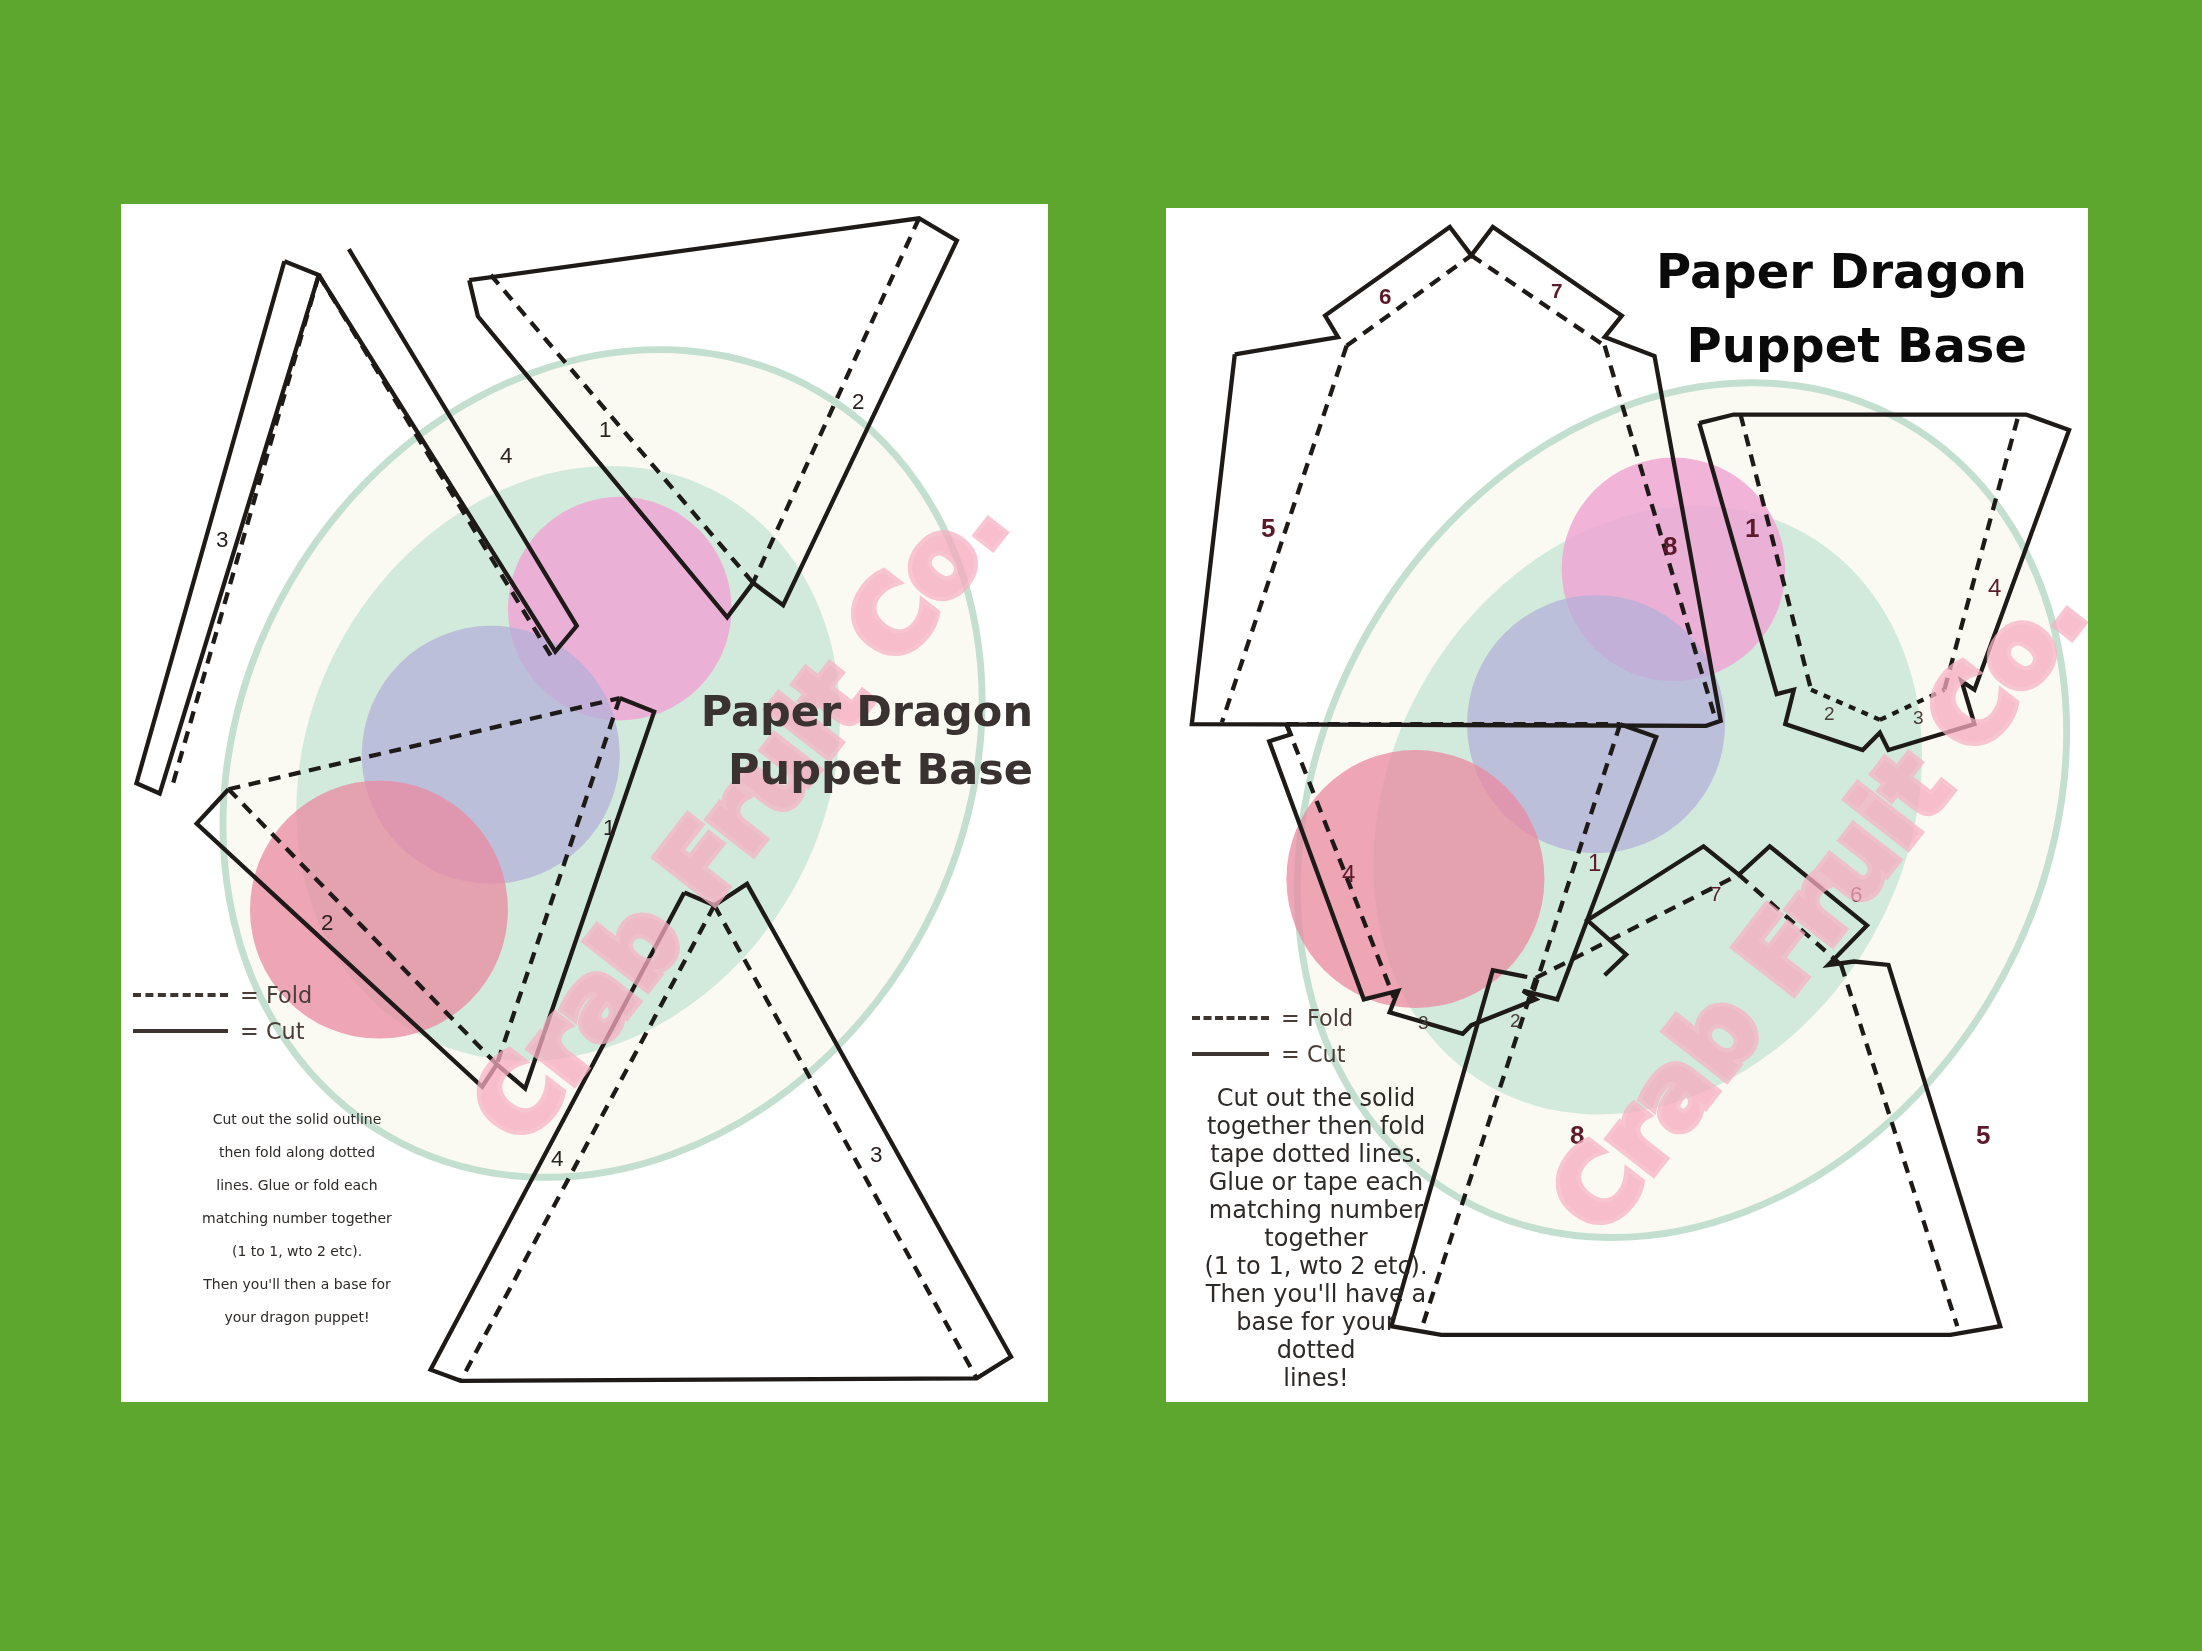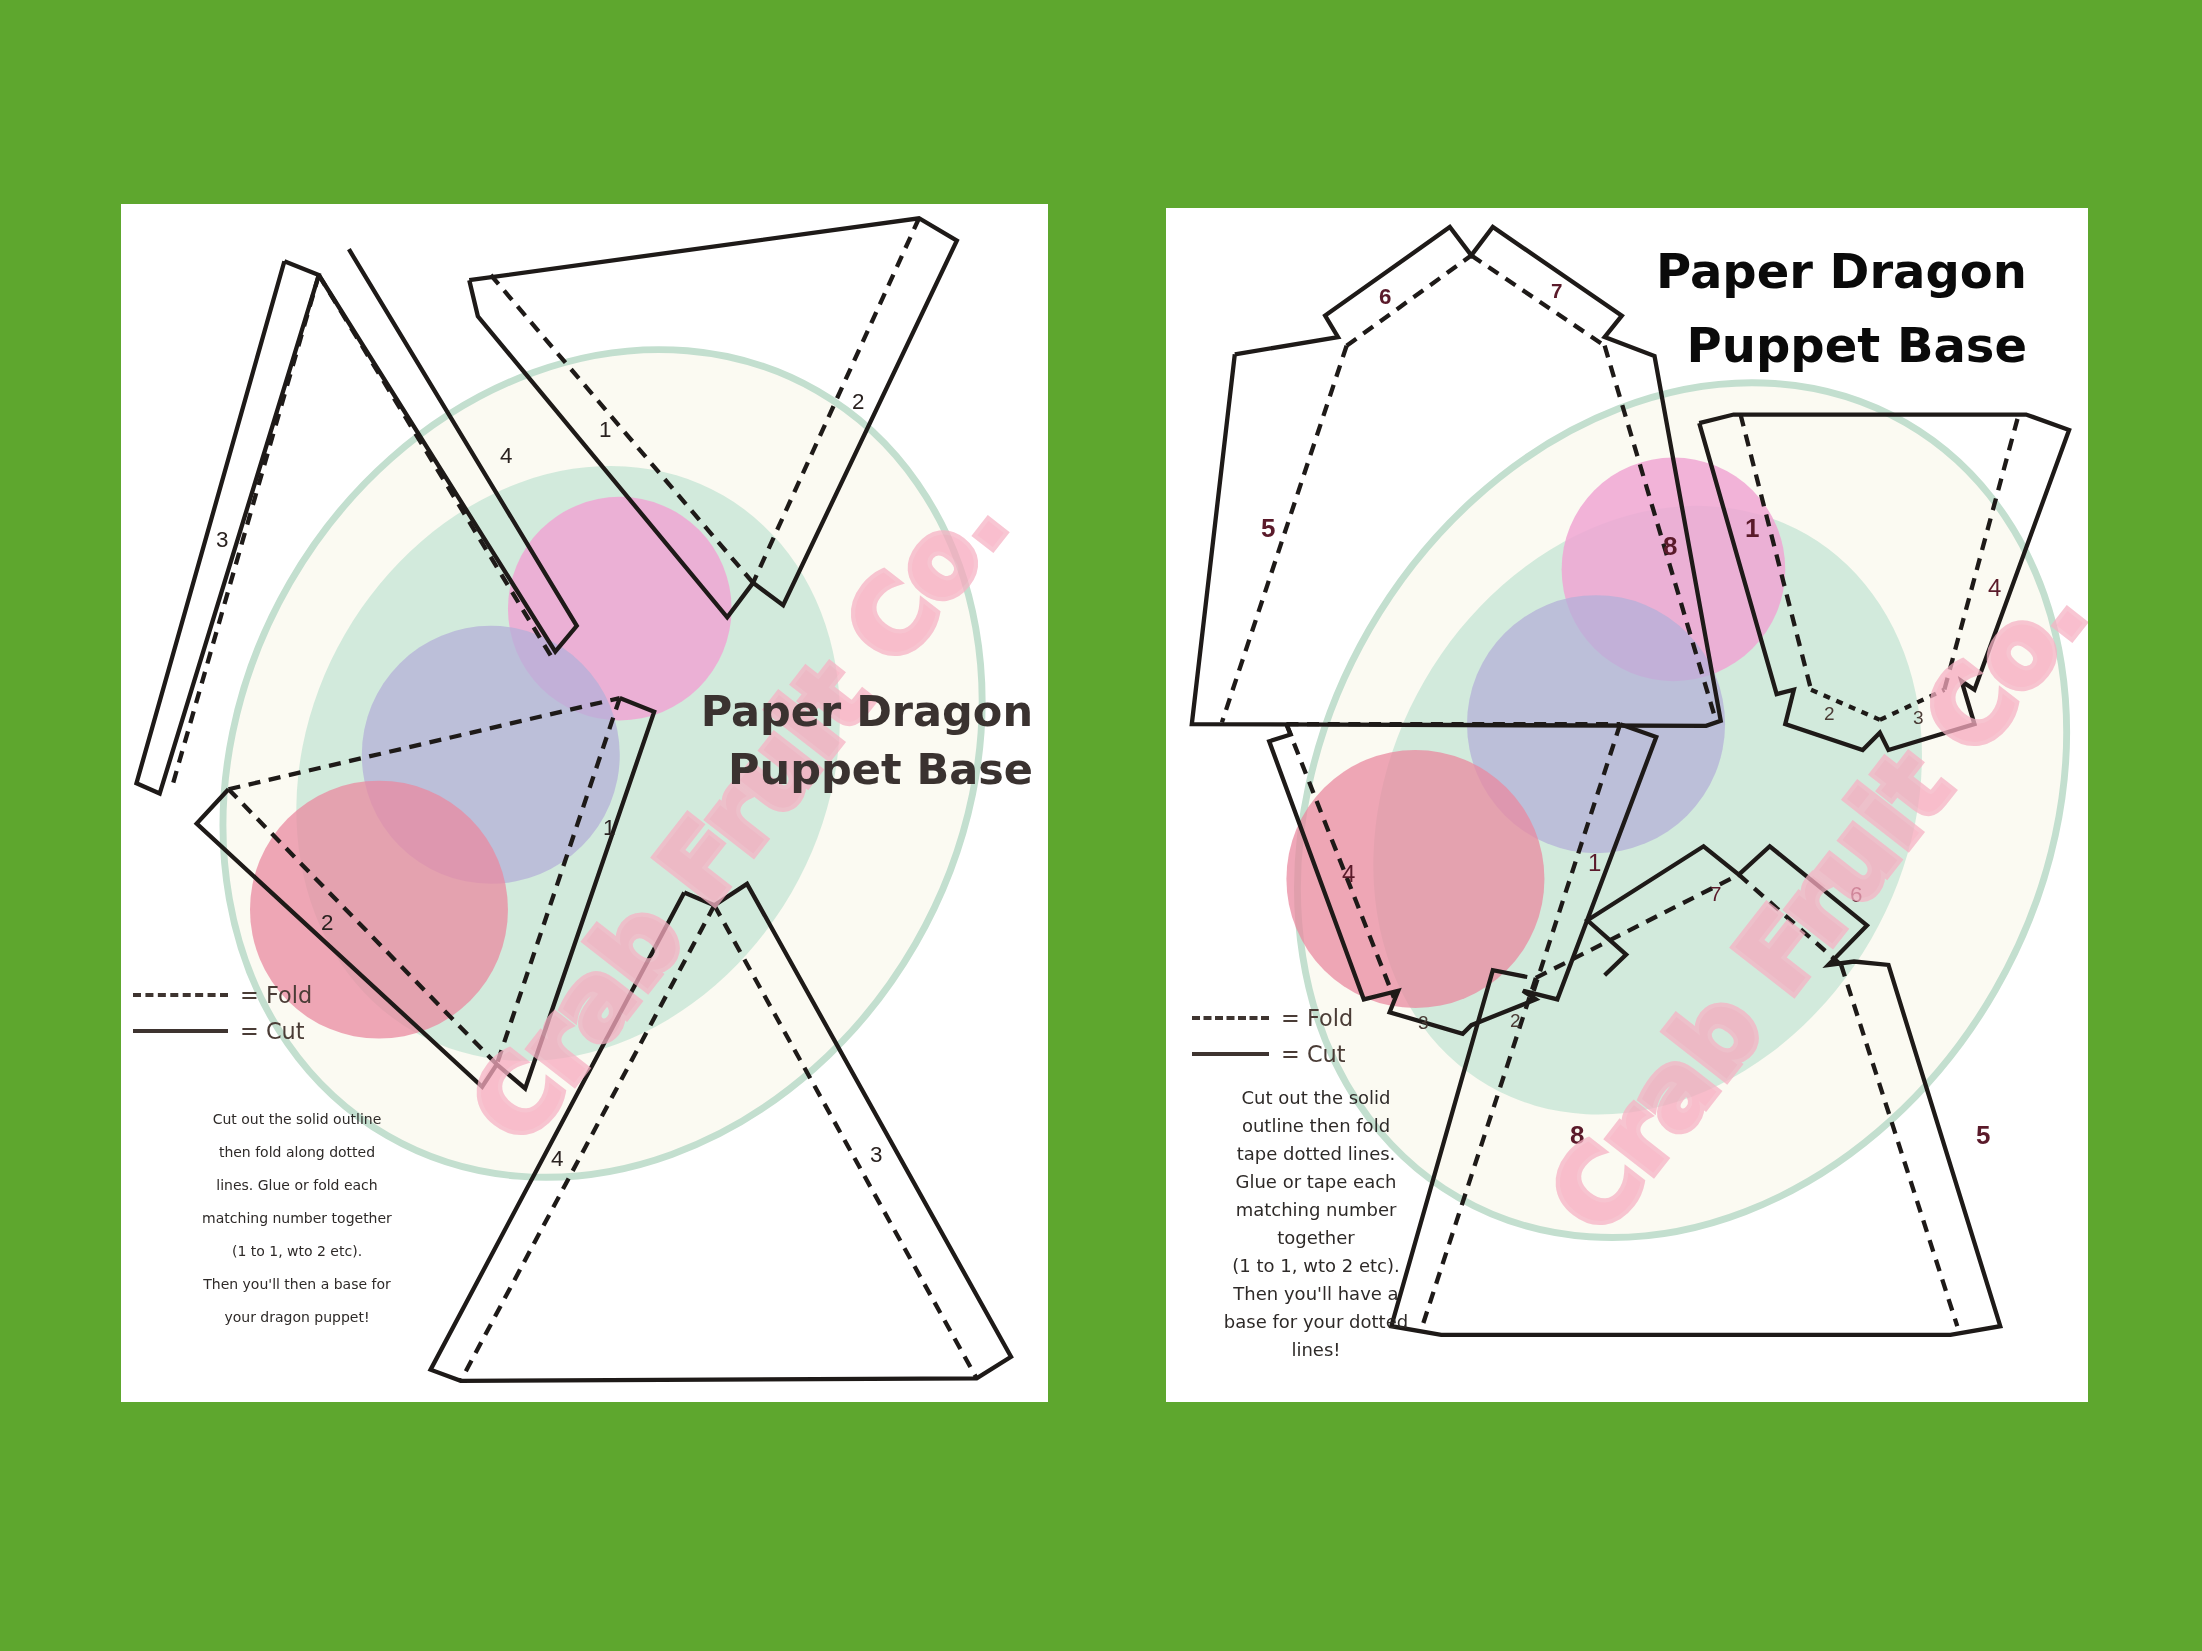--- a/index.html
+++ b/index.html
@@ -147,23 +147,23 @@
     <div class="row">
         <span class="line dash" style="width:77px;"></span>
         <span>= Fold</span>
       </div>
     <div class="row">
         <span class="line" style="width:77px;"></span>
         <span>= Cut</span>
       </div>
   </div>
 
-  <div class="instr" style="left:34px;top:876px;width:232px;font-size:18px;line-height:28px;">
+  <div class="instr" style="left:34px;top:876px;width:232px;font-size:24px;line-height:28px;">
     <span>Cut out the solid</span>
-    <span>outline then fold</span>
+    <span>together then fold</span>
     <span>tape dotted lines.</span>
     <span>Glue or tape each</span>
     <span>matching number</span>
     <span>together</span>
     <span>(1 to 1, wto 2 etc).</span>
     <span>Then you'll have a</span>
     <span>base for your dotted</span>
     <span>lines!</span>
   </div>
 </div>

